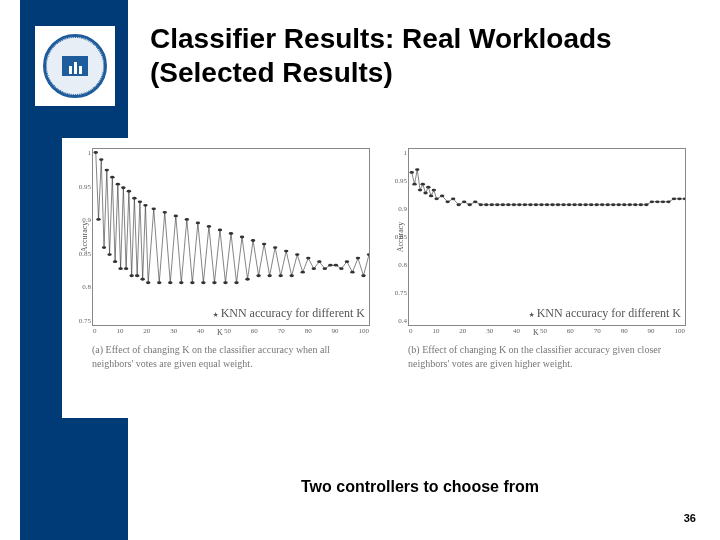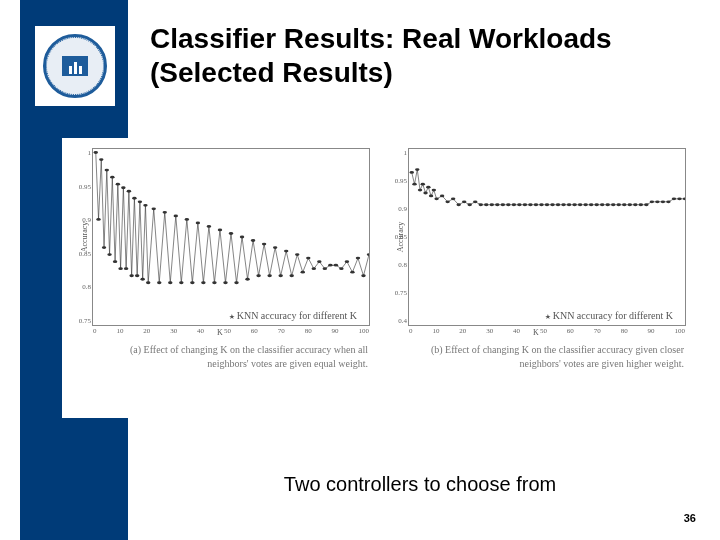--- a/index.html
+++ b/index.html
@@ -13,26 +13,26 @@
   .logo-inner span { width: 3px; background: #fff; }
   .logo-inner span:nth-child(1){height:8px;} .logo-inner span:nth-child(2){height:12px;} .logo-inner span:nth-child(3){height:8px;}
   .title { position: absolute; left: 150px; top: 22px; width: 550px; font-weight: bold; font-size: 28px; color: #000; line-height: 1.2; }
   .charts-wrap { position: absolute; left: 62px; top: 138px; width: 632px; height: 280px; background: #fff; display: flex; }
   .chart-cell { flex: 1 1 50%; display: flex; flex-direction: column; }
   .chart-box { position: relative; border: 1px solid #888; margin: 10px 8px 2px 30px; height: 178px; }
   .y-axis-label { position: absolute; left: -24px; top: 50%; transform: translateY(-50%) rotate(-90deg); font-size: 8px; color: #555; font-family: Georgia, serif; }
   .x-axis-label { text-align: center; font-size: 8px; color: #555; font-family: Georgia, serif; margin-top: 1px; }
   .y-ticks { position: absolute; left: -24px; top: 0; bottom: 0; width: 22px; display: flex; flex-direction: column; justify-content: space-between; font-size: 7px; color: #666; text-align: right; font-family: Georgia, serif; }
   .x-ticks { position: absolute; left: 0; right: 0; bottom: -12px; height: 10px; display: flex; justify-content: space-between; font-size: 7px; color: #666; font-family: Georgia, serif; }
-  .legend { position: absolute; right: 12px; bottom: 4px; font-size: 10px; color: #555; font-family: Georgia, serif; }
+  .legend { position: absolute; right: 4px; bottom: 4px; font-size: 12px; color: #555; font-family: Georgia, serif; }
   .legend::before { content: "★ "; font-size: 7px; }
   svg.plot { position: absolute; left: 0; top: 0; width: 100%; height: 100%; }
-  .caption { font-size: 10px; color: #777; font-family: Georgia, serif; line-height: 1.35; padding: 6px 10px 0 30px; text-align: right; }
+  .caption { font-size: 10px; color: #777; font-family: Georgia, serif; line-height: 1.35; padding: 6px 10px 0 30px; }
   .label-ab { font-family: Georgia, serif; }
-  .bottom-text { position: absolute; left: 150px; bottom: 44px; width: 540px; text-align: center; font-weight: normal; font-size: 20px; color: #000; }
+  .bottom-text { position: absolute; left: 150px; bottom: 44px; width: 540px; text-align: center; font-weight: bold; font-size: 16px; color: #000; }
   .page-num { position: absolute; right: 24px; bottom: 16px; font-size: 11px; font-weight: bold; color: #000; margin-top: 40px; }
 </style>
 </head>
 <body>
 
 <div class="slide">
   <div class="blue-bar"></div>
   <div class="logo-box">
     <div class="logo-circle">
       <div class="logo-inner">

